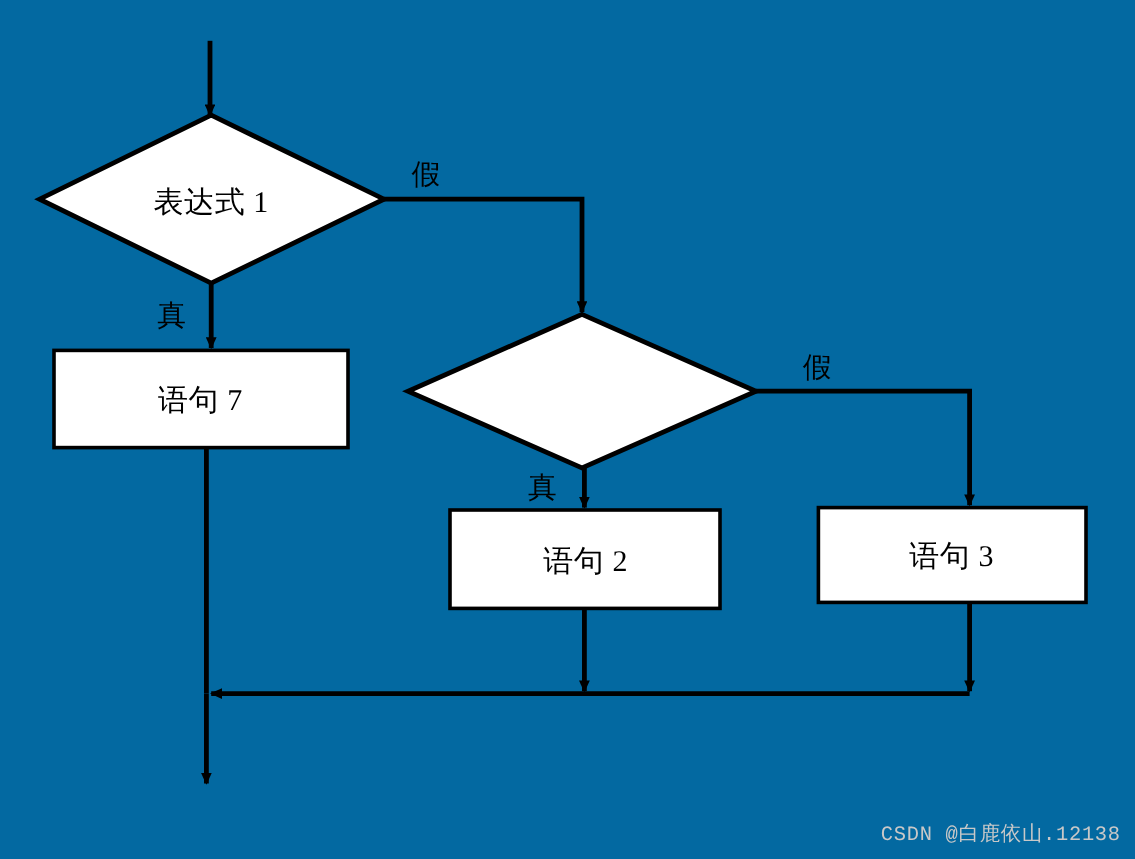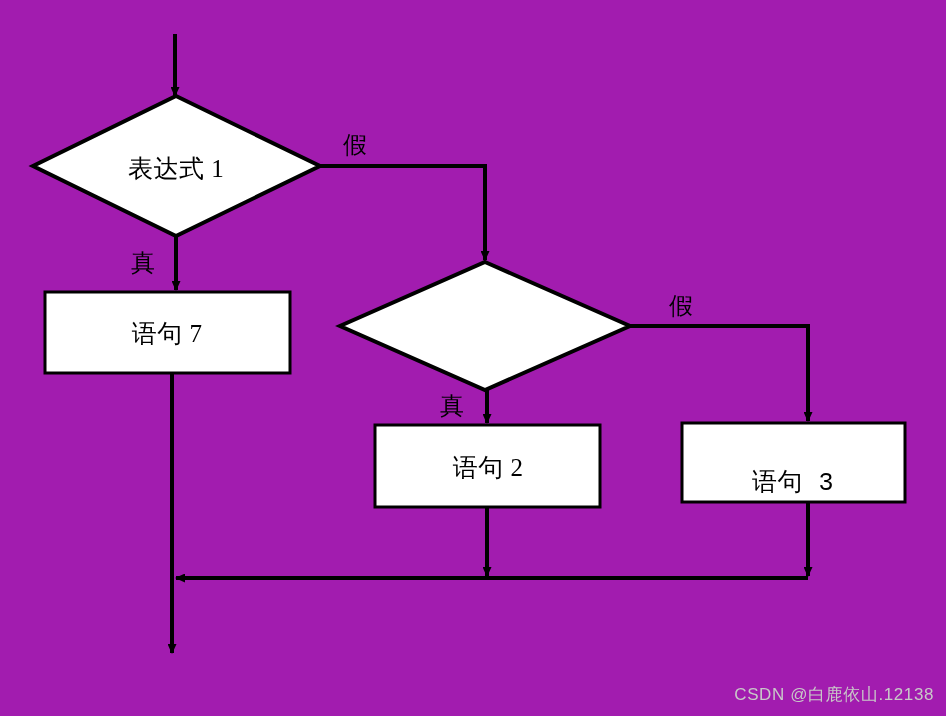--- a/index.html
+++ b/index.html
@@ -7,21 +7,21 @@
     padding: 0;
     background: #ffffff;
   }
   body {
     font-family: "Liberation Serif", "DejaVu Serif", serif;
   }
   #canvas {
     position: relative;
     width: 946px;
     height: 716px;
-    background: #a21caf;
+    background: #0369a1;
     overflow: hidden;
   }
   #flow-svg {
     position: absolute;
     left: 0;
     top: 0;
     width: 946px;
     height: 716px;
   }
   .node-text {
@@ -38,21 +38,21 @@
     color: #000000;
     white-space: nowrap;
     transform: translate(-50%, -50%);
   }
   .watermark {
     position: absolute;
     right: 12px;
     bottom: 10px;
     font-size: 17px;
     color: #c8c8c8;
-    font-family: Liberation Sans, sans-serif;
+    font-family: Liberation Mono, monospace;
     white-space: nowrap;
     letter-spacing: 0.6px;
   }
 </style>
 </head>
 <body>
 
 <div id="canvas">
 
   <svg id="flow-svg" viewBox="0 0 946 716">
@@ -96,21 +96,21 @@
     <line x1="172" y1="578" x2="172" y2="653" stroke="#000000" stroke-width="4" marker-end="url(#arrowhead)"></line>
   </svg>
 
   <div class="node-text" style="left:176px; top:168px;">表达式 1</div>
 
   <div class="node-text" style="left:167px; top:333px;">语句 7</div>
 
 
   <div class="node-text" style="left:488px; top:467px;text-align:center;">语句 2</div>
 
-  <div class="node-text" style="left:793px; top:481px;font-family:Liberation Mono, monospace;">语句 3</div>
+  <div class="node-text" style="left:793px; top:463px;">语句 3</div>
 
   <div class="edge-label" style="left:355px; top:145px;">假</div>
 
   <div class="edge-label" style="left:143px; top:263px;">真</div>
 
   <div class="edge-label" style="left:681px; top:306px;">假</div>
 
   <div class="edge-label" style="left:452px; top:406px;">真</div>
 
   <div class="watermark">CSDN @白鹿依山.12138</div>

